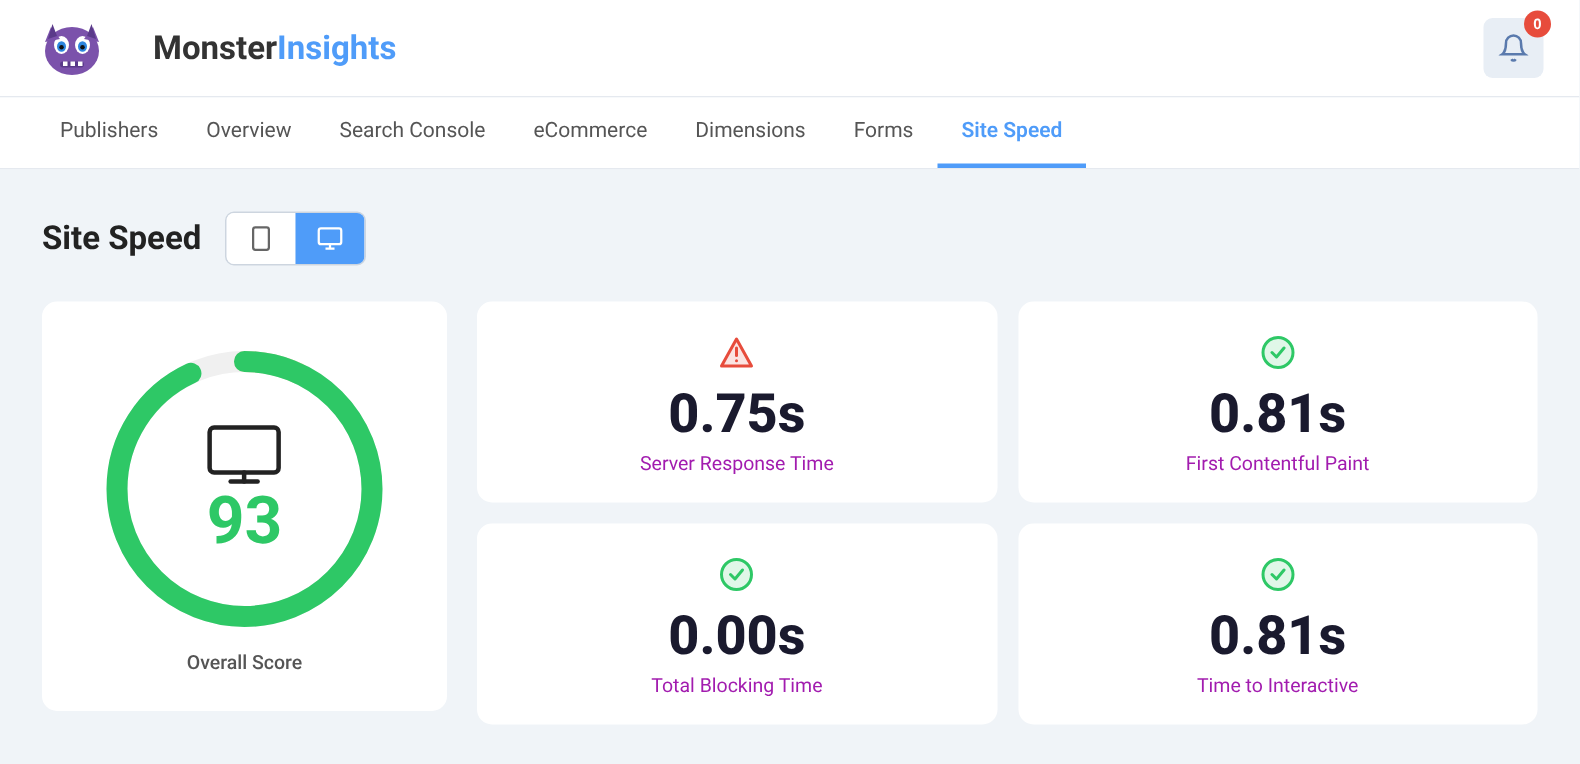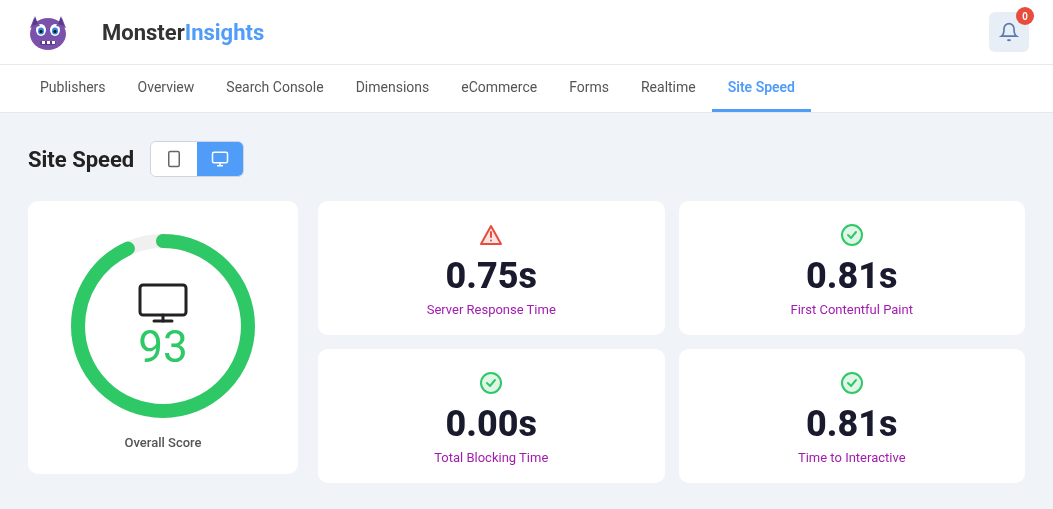--- a/index.html
+++ b/index.html
@@ -193,21 +193,21 @@
       top: 50%;
       left: 50%;
       transform: translate(-50%, -50%);
       display: flex;
       flex-direction: column;
       align-items: center;
       justify-content: center;
     }
     .score-number {
       font-size: 44px;
-      font-weight: 400;
+      font-weight: 700;
       color: #2ec866;
       line-height: 1;
     }
     .score-label {
       font-size: 13px;
       color: #555;
       margin-top: 4px;
       font-weight: 500;
     }
 
@@ -283,24 +283,23 @@
       </svg>
       <span class="bell-badge">0</span>
     </button>
   </div>
 </header>
 
 <nav class="nav">
   <a class="nav-item">Publishers</a>
   <a class="nav-item">Overview</a>
   <a class="nav-item">Search Console</a>
+  <a class="nav-item">eCommerce</a>
   <a class="nav-item">Dimensions</a>
-  <a class="nav-item">eCommerce</a>
   <a class="nav-item">Forms</a>
-  <a class="nav-item">Realtime</a>
   <a class="nav-item active">Site Speed</a>
 </nav>
 
 <main class="main">
   <div class="page-header">
     <div class="page-title-area">
       <h1 class="page-title">Site Speed</h1>
       <div class="device-toggle">
         <button class="device-btn">
 

